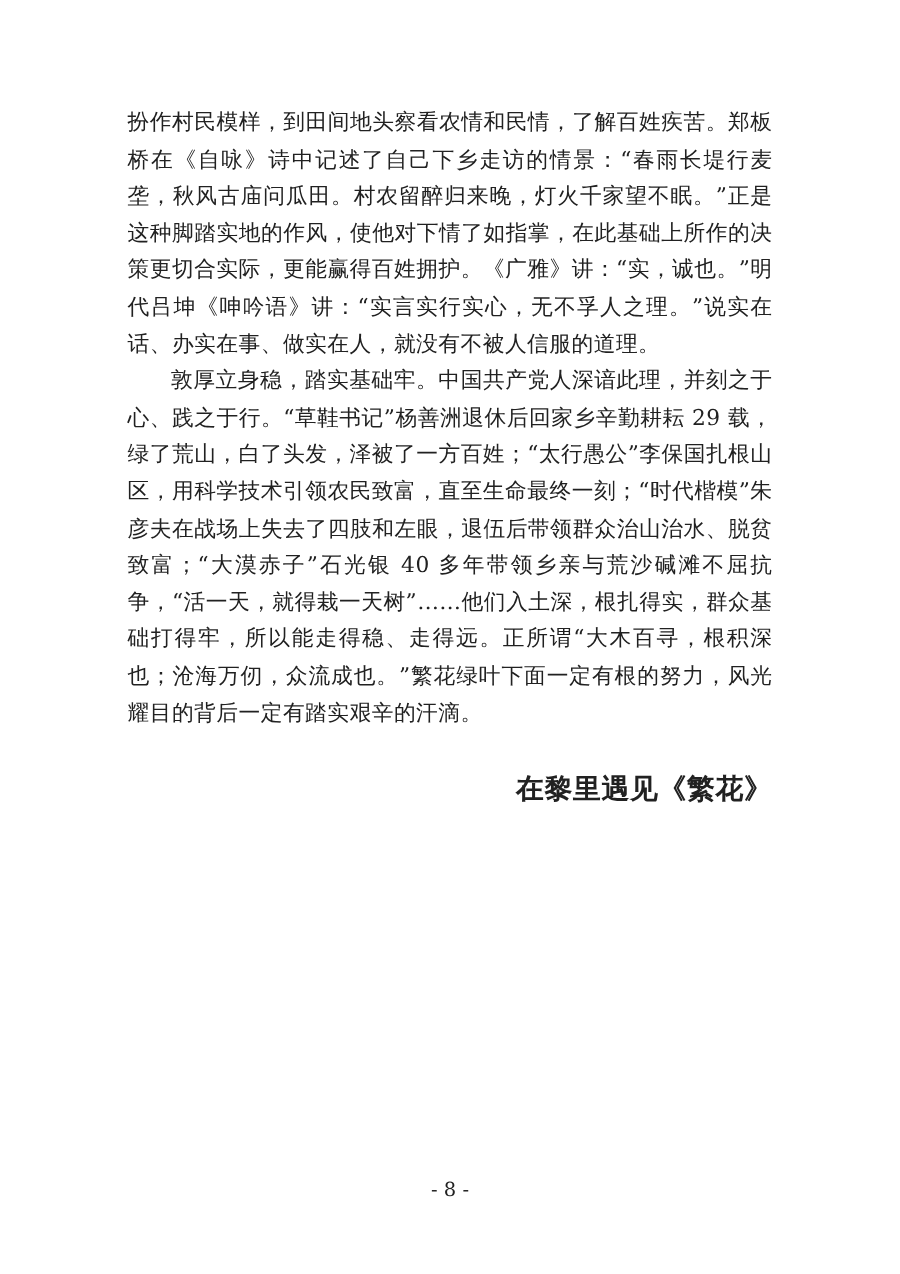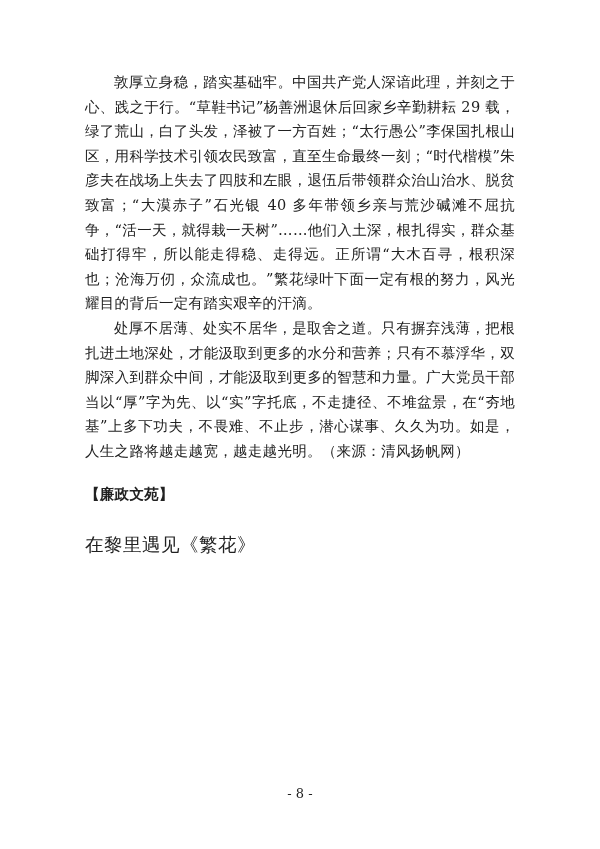--- a/index.html
+++ b/index.html
@@ -38,23 +38,23 @@
   .section-header {
     margin-top: 18px;
     font-size: 14.5px;
     font-weight: bold;
     line-height: 24.6px;
     letter-spacing: 0.3px;
   }
   .article-title {
     margin: 26px 0 0 0;
     font-size: 18.5px;
-    font-weight: normal;
+    font-weight: bold;
     line-height: 26px;
-    text-align: left;
+    text-align: right;
     letter-spacing: 0.5px;
   }
   .article-intro {
     margin-top: 26px;
   }
   .page-number {
     position: absolute;
     top: 785px;
     left: 0;
     width: 100%;
@@ -62,23 +62,22 @@
     font-size: 13px;
     line-height: 18px;
     color: #212121;
   }
 </style>
 </head>
 <body>
 
 <div class="page">
   <div class="content">
+    <p class="para">扮作村民模样，到田间地头察看农情和民情，了解百姓疾苦。郑板桥在《自咏》诗中记述了自己下乡走访的情景：“春雨长堤行麦垄，秋风古庙问瓜田。村农留醉归来晚，灯火千家望不眠。”正是这种脚踏实地的作风，使他对下情了如指掌，在此基础上所作的决策更切合实际，更能赢得百姓拥护。《广雅》讲：“实，诚也。”明代吕坤《呻吟语》讲：“实言实行实心，无不孚人之理。”说实在话、办实在事、做实在人，就没有不被人信服的道理。</p>
     <p class="para indent">敦厚立身稳，踏实基础牢。中国共产党人深谙此理，并刻之于心、践之于行。“草鞋书记”杨善洲退休后回家乡辛勤耕耘 29 载，绿了荒山，白了头发，泽被了一方百姓；“太行愚公”李保国扎根山区，用科学技术引领农民致富，直至生命最终一刻；“时代楷模”朱彦夫在战场上失去了四肢和左眼，退伍后带领群众治山治水、脱贫致富；“大漠赤子”石光银 40 多年带领乡亲与荒沙碱滩不屈抗争，“活一天，就得栽一天树”……他们入土深，根扎得实，群众基础打得牢，所以能走得稳、走得远。正所谓“大木百寻，根积深也；沧海万仞，众流成也。”繁花绿叶下面一定有根的努力，风光耀目的背后一定有踏实艰辛的汗滴。</p>
-    <p class="para indent">处厚不居薄、处实不居华，是取舍之道。只有摒弃浅薄，把根扎进土地深处，才能汲取到更多的水分和营养；只有不慕浮华，双脚深入到群众中间，才能汲取到更多的智慧和力量。广大党员干部当以“厚”字为先、以“实”字托底，不走捷径、不堆盆景，在“夯地基”上多下功夫，不畏难、不止步，潜心谋事、久久为功。如是，人生之路将越走越宽，越走越光明。（来源：清风扬帆网）</p>
 
-    <div class="section-header">【廉政文苑】</div>
 
     <h1 class="article-title">在黎里遇见《繁花》</h1>
 
   </div>
 
   <div class="page-number">- 8 -</div>
 </div>
 
 </body></html>

